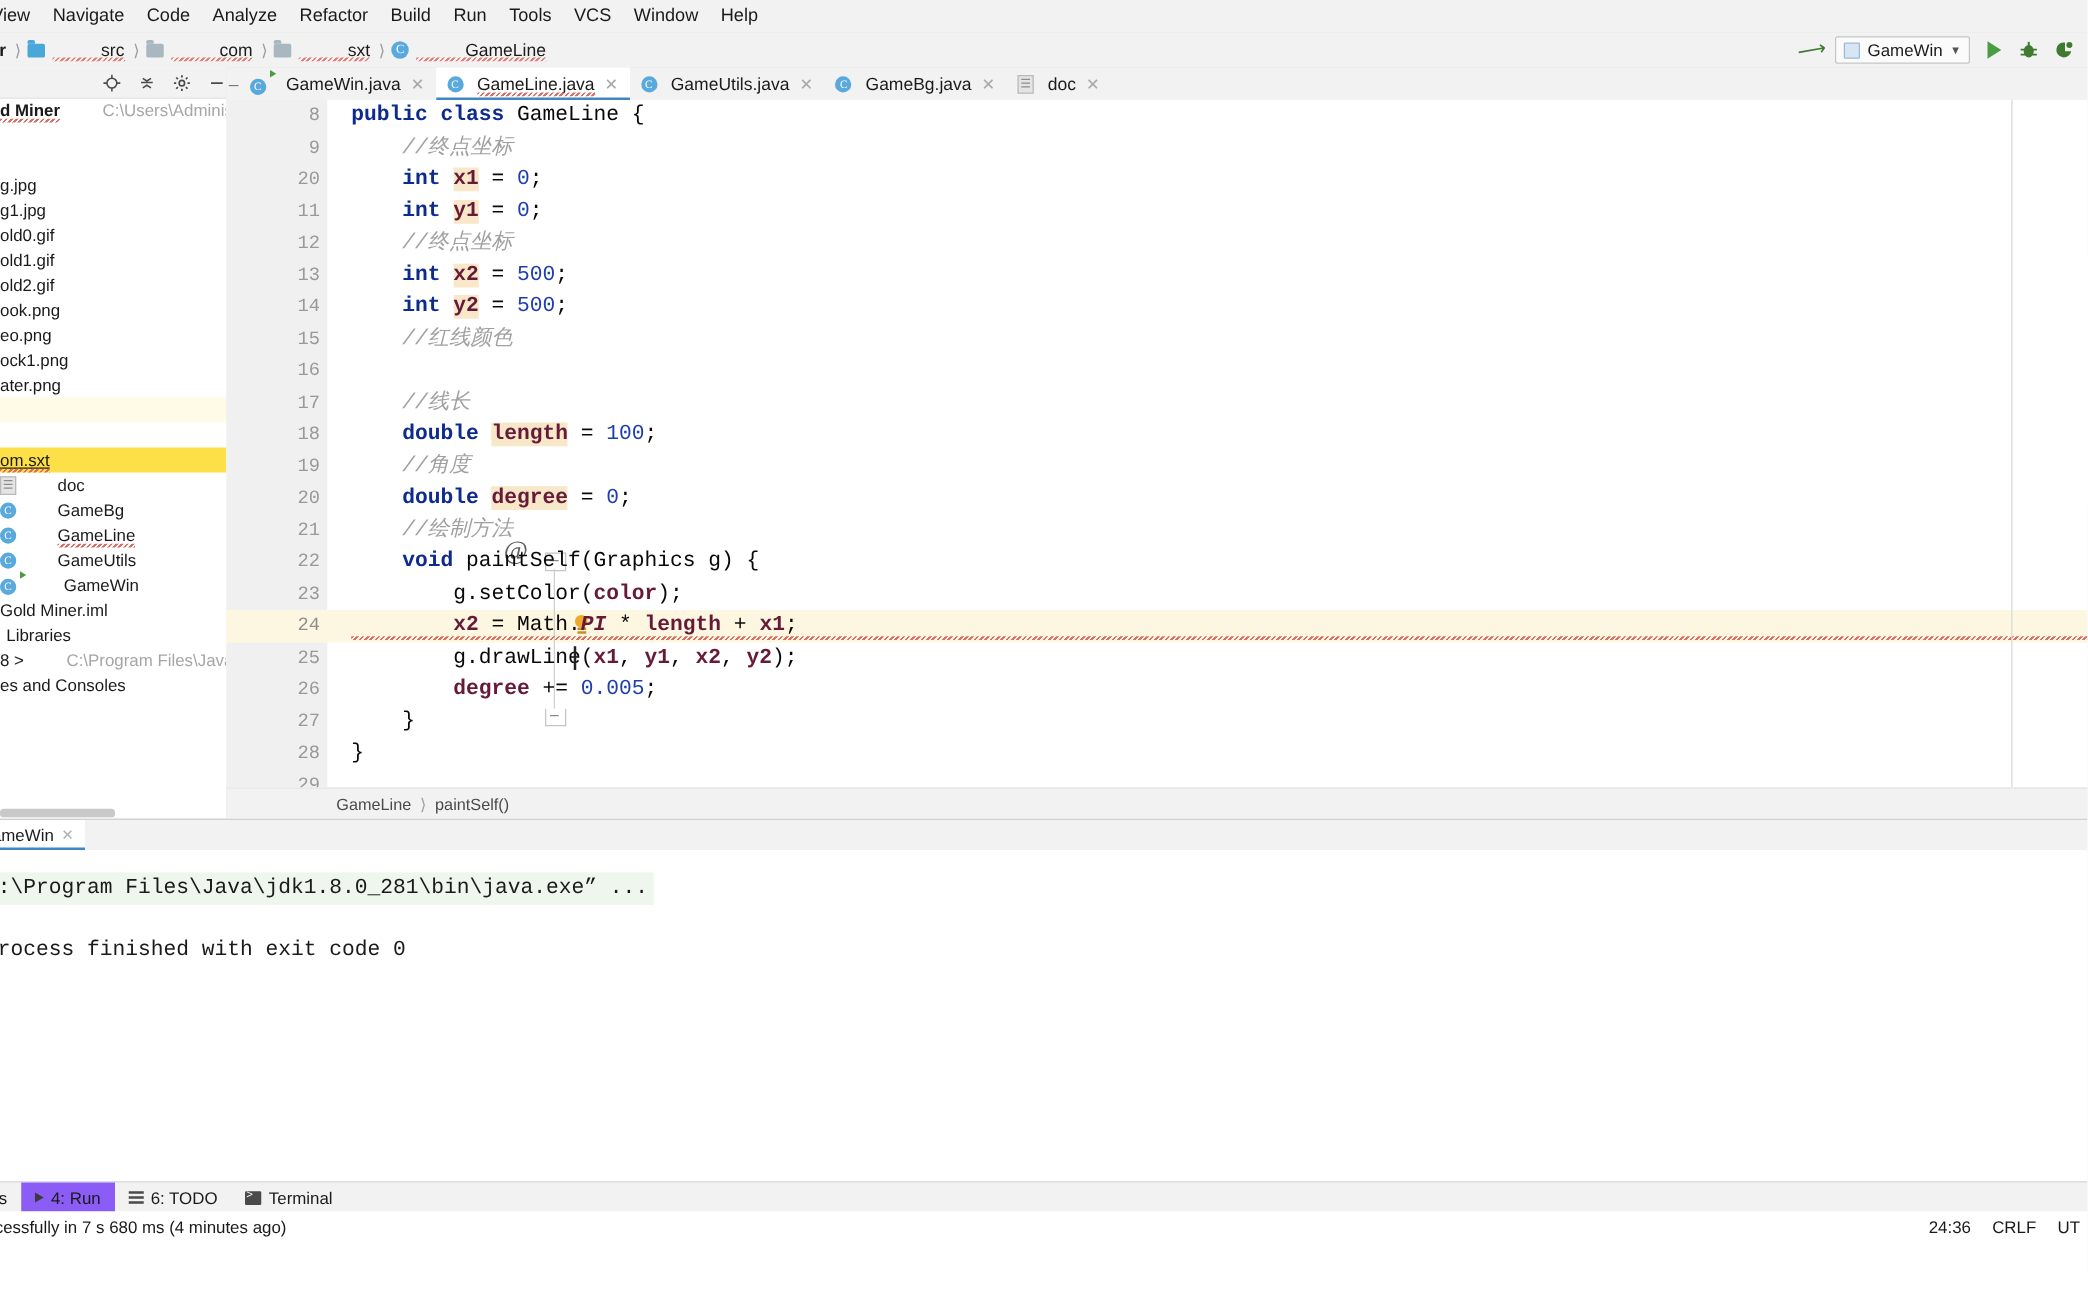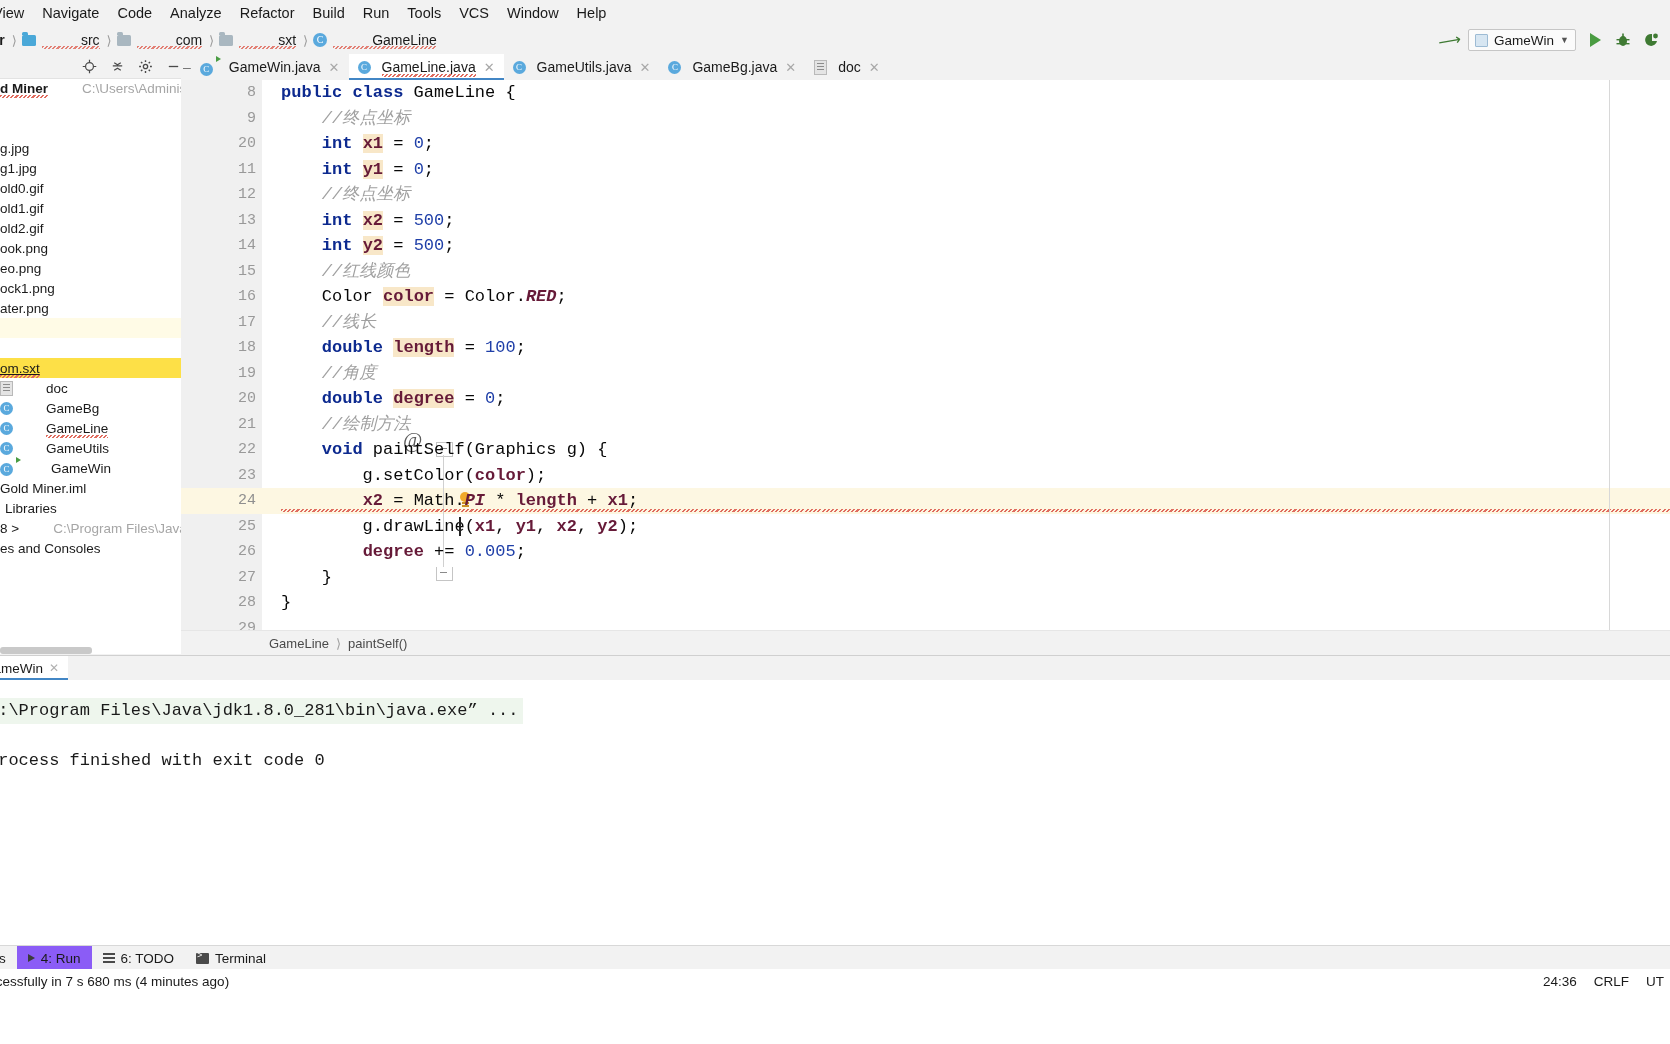--- a/index.html
+++ b/index.html
@@ -490,21 +490,20 @@
       </div>
 
     <div class="coderow" style="top:0"><span class="kw">public class</span> GameLine {</div>
     <div class="coderow" style="top:25.5px">    <span class="cmt">//终点坐标</span></div>
     <div class="coderow" style="top:51px">    <span class="kw">int</span> <span class="fld">x1</span> = <span class="num">0</span>;</div>
     <div class="coderow" style="top:76.5px">    <span class="kw">int</span> <span class="fld">y1</span> = <span class="num">0</span>;</div>
     <div class="coderow" style="top:102px">    <span class="cmt">//终点坐标</span></div>
     <div class="coderow" style="top:127.5px">    <span class="kw">int</span> <span class="fld">x2</span> = <span class="num">500</span>;</div>
     <div class="coderow" style="top:153px">    <span class="kw">int</span> <span class="fld">y2</span> = <span class="num">500</span>;</div>
     <div class="coderow" style="top:178.5px">    <span class="cmt">//红线颜色</span></div>
-    <div class="coderow" style="top:204px">    Color <span class="fld">color</span> = Color.<span class="static-it">RED</span>;</div>
     <div class="coderow" style="top:229.5px">    <span class="cmt">//线长</span></div>
     <div class="coderow" style="top:255px">    <span class="kw">double</span> <span class="fld">length</span> = <span class="num">100</span>;</div>
     <div class="coderow" style="top:280.5px">    <span class="cmt">//角度</span></div>
     <div class="coderow" style="top:306px">    <span class="kw">double</span> <span class="fld">degree</span> = <span class="num">0</span>;</div>
     <div class="coderow" style="top:331.5px">    <span class="cmt">//绘制方法</span></div>
     <div class="coderow" style="top:357px">    <span class="kw">void</span> paintSelf(Graphics g) {</div>
     <div class="coderow" style="top:382.5px">        g.setColor(<span class="fldplain">color</span>);</div>
     <div class="coderow err-underline" style="top:408px">        <span class="fldplain">x2</span> = Math.<span class="static-it">PI</span> * <span class="fldplain">length</span> + <span class="fldplain">x1</span>;</div>
     <div class="coderow" style="top:433.5px">        g.drawLine(<span class="fldplain">x1</span>, <span class="fldplain">y1</span>, <span class="fldplain">x2</span>, <span class="fldplain">y2</span>);</div>
     <div class="coderow" style="top:459px">        <span class="fldplain">degree</span> += <span class="num">0.005</span>;</div>

